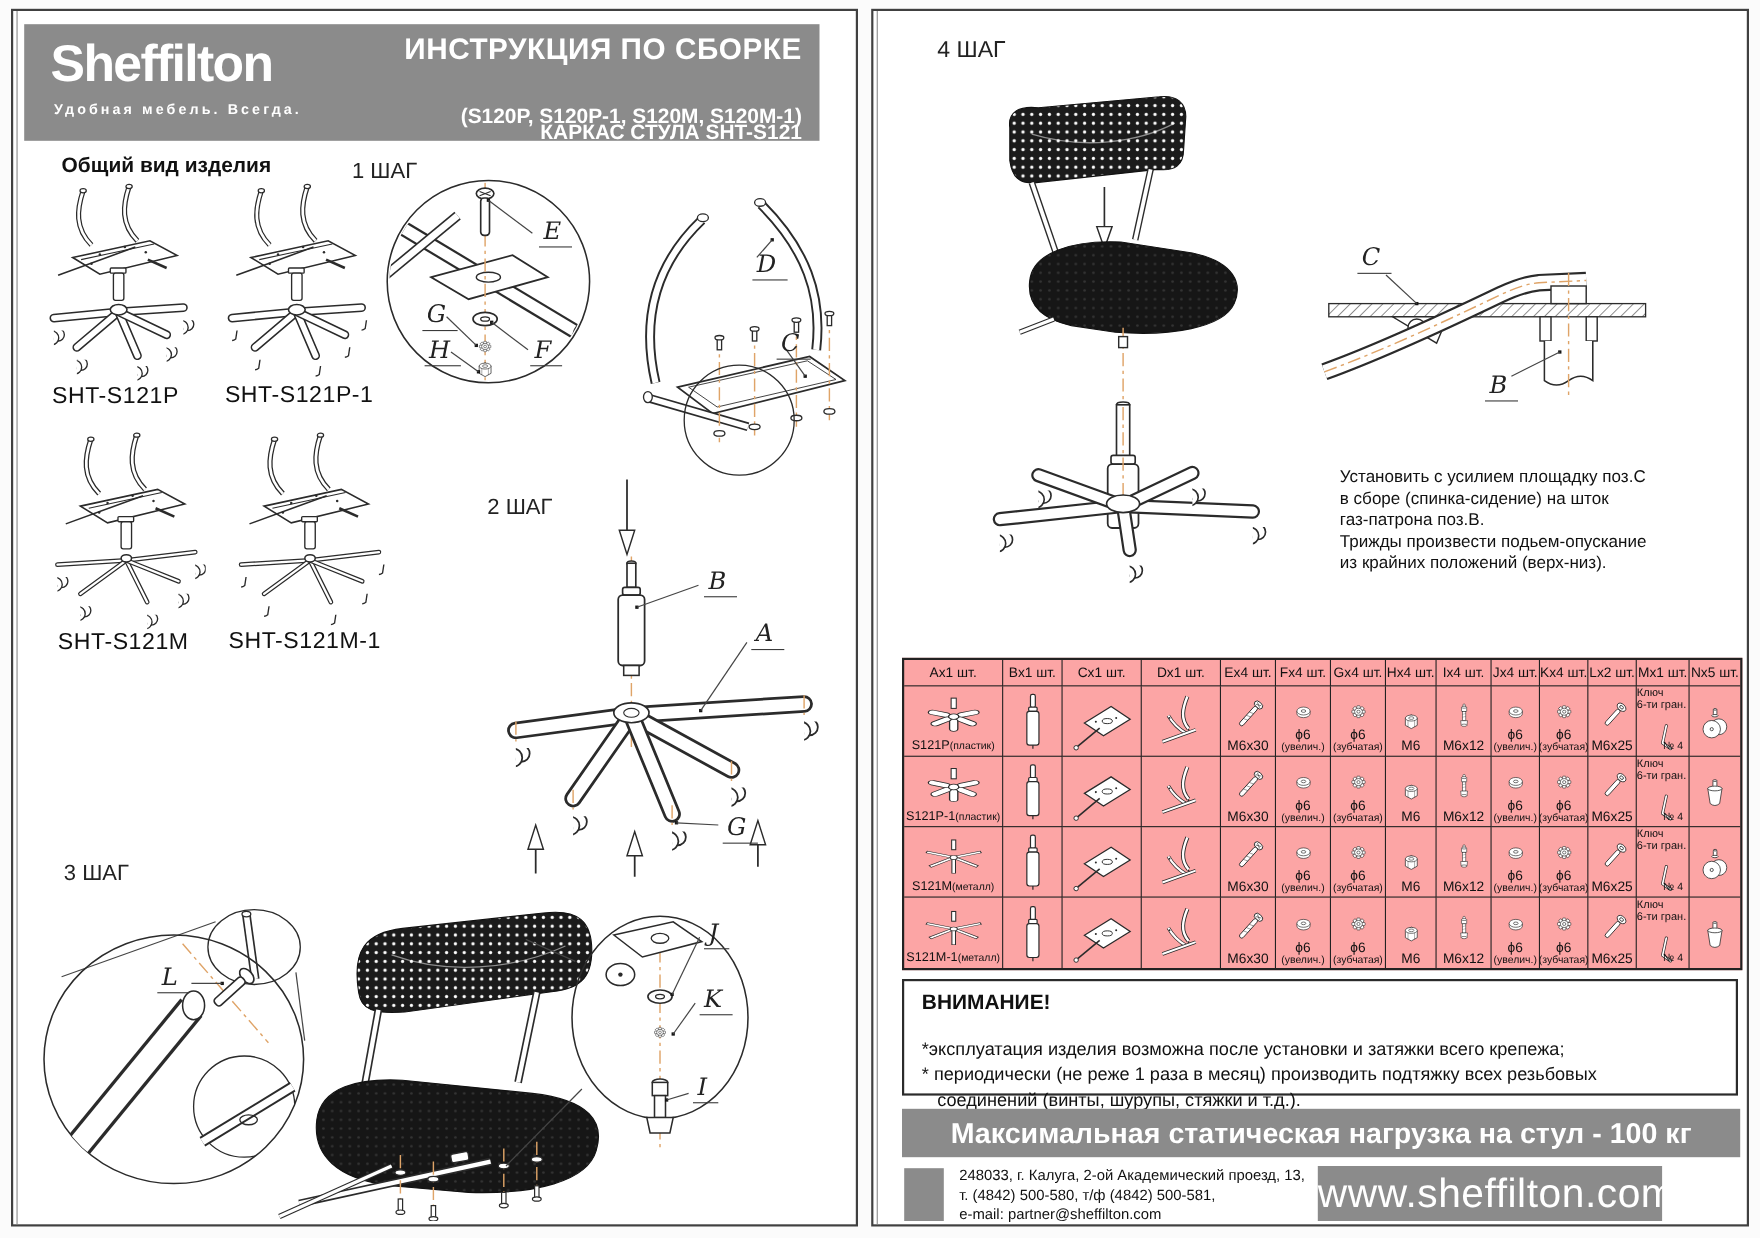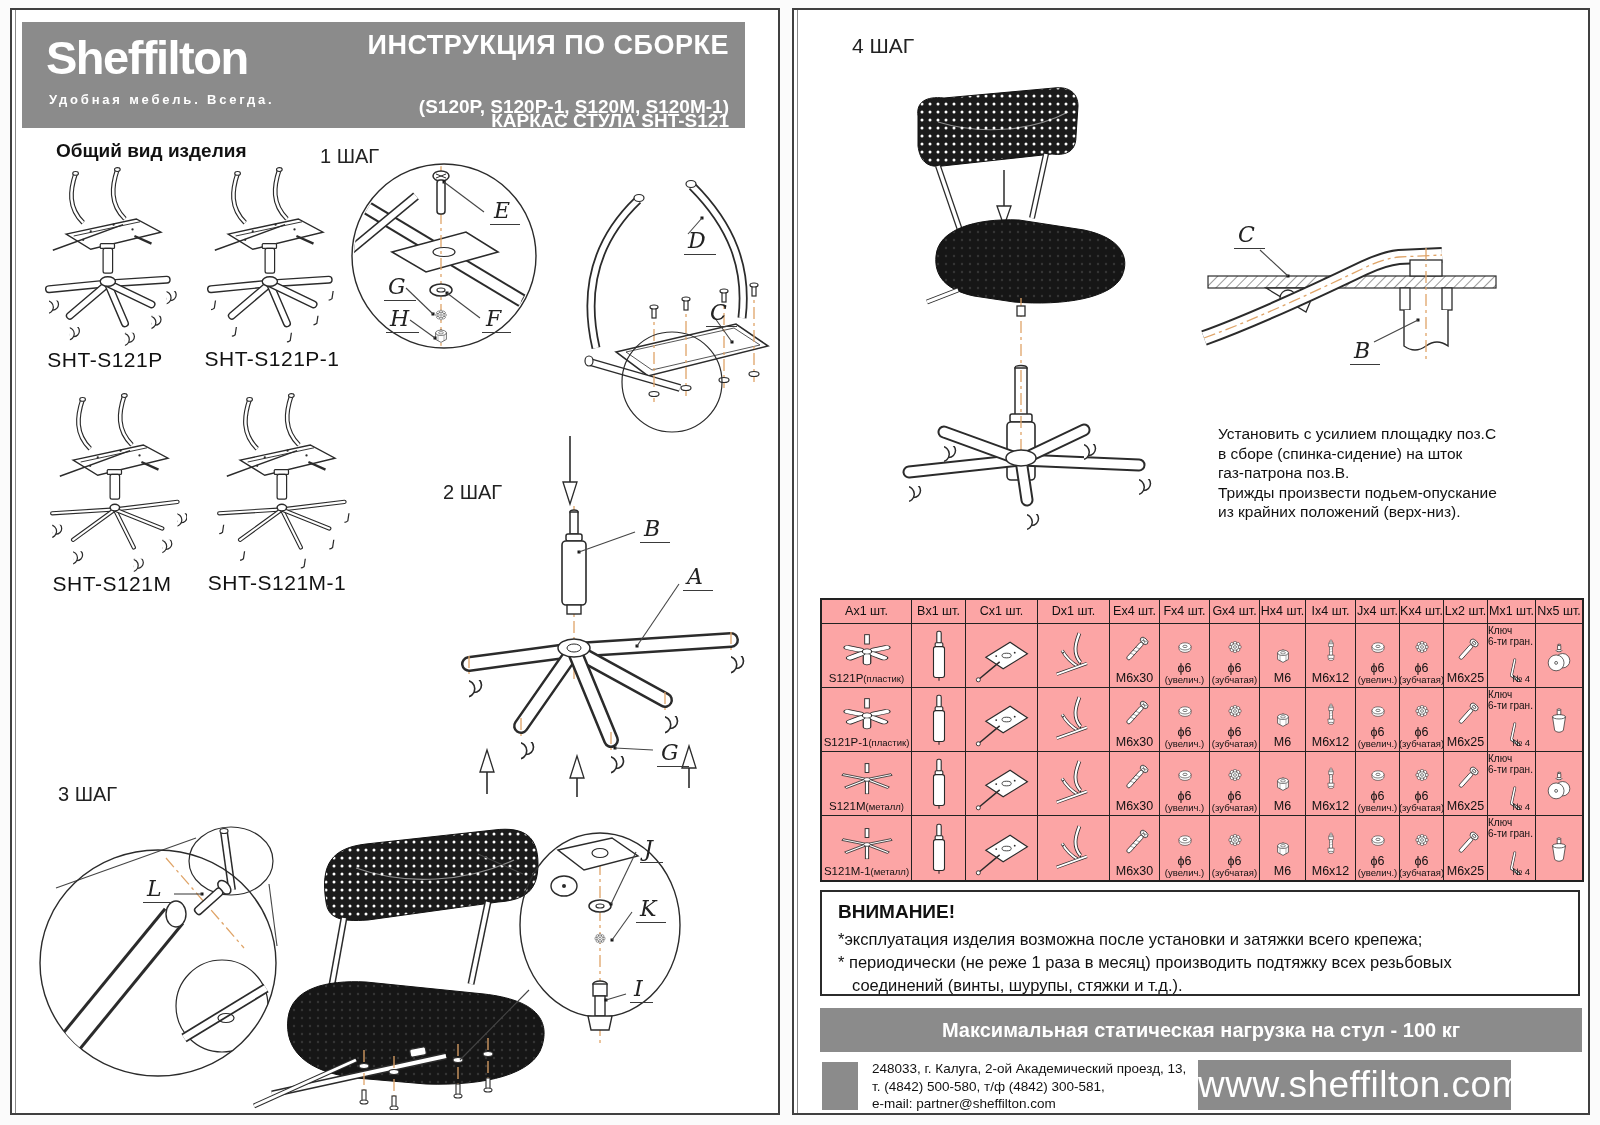--- a/index.html
+++ b/index.html
@@ -57,25 +57,25 @@
   .c8 .ico{width:26px;height:42px;}
   .c11 .ico{width:38px;height:40px;}
   .c12 .ico{width:34px;height:28px;margin-top:14px;}
   .c13 .ico{width:36px;height:50px;}
   .c1,.c2,.c3,.c13{justify-content:center;}
   .c12{justify-content:center;}
   .c12 .cnote{position:absolute;bottom:3px;right:5px;}
   
   .attn{left:26px;top:880px;width:760px;height:106px;border:2px solid #2b2b2b;
         padding:9px 16px;box-sizing:border-box;background:#fff;}
-  .attn .t{font-size:19px;font-weight:bold;margin-bottom:5px;}
+  .attn .t{font-size:19px;font-weight:bold;margin-bottom:20px;}
   .attn .l{font-size:16.5px;line-height:23px;}
   .attn .indent{margin-left:14px;}
   .loadbar{left:26px;top:998px;width:762px;height:44px;background:#8b8b8b;color:#fff;
-        font-size:20px;font-weight:bold;text-align:center;line-height:44px;}
+        font-size:26px;font-weight:bold;text-align:center;line-height:44px;}
   .fsq{left:28px;top:1052px;width:36px;height:48px;background:#8b8b8b;}
   .addr{left:78px;top:1050px;font-size:13.5px;line-height:17.5px;}
   .www{left:404px;top:1050px;width:313px;height:50px;background:#8b8b8b;color:#fff;
        font-size:37px;text-align:center;line-height:49px;letter-spacing:.5px;}
   .note4{left:424px;top:414px;width:340px;font-size:15.5px;line-height:19.5px;white-space:pre-line;}
 </style>
 </head>
 <body>
 
 <svg width="0" height="0" style="position:absolute" aria-hidden="true">
@@ -415,21 +415,21 @@
     <rect x="396.5" y="184.5" width="3" height="3" class="sq"></rect>
       <line x1="398" y1="186" x2="378" y2="158" class="ld"></line>
   </svg>
   <span class="co" style="left:478px;top:190px">E</span>
   <span class="co" style="left:372px;top:266px">G</span>
   <span class="co" style="left:374px;top:298px">H</span>
   <span class="co" style="left:470px;top:298px">F</span>
   <span class="co" style="left:672px;top:220px">D</span>
   <span class="co" style="left:694px;top:292px">C</span>
 
-  <div class="abs steptitle" style="left:431px;top:471px">2 ШАГ</div>
+  <div class="abs steptitle" style="left:431px;top:440px">2 ШАГ</div>
   <svg class="abs" style="left:415px;top:418px" width="345" height="370" viewBox="0 0 345 370">
     <line x1="143" y1="8" x2="143" y2="56" class="ln" stroke-width="1.6"></line>
     <polygon points="136,54 143,76 150,54" class="wh" stroke-width="1.3"></polygon>
     <line x1="147" y1="78" x2="147" y2="255" class="cl"></line>
     <ellipse cx="147" cy="84" rx="4" ry="2" class="wh" stroke-width="1.3"></ellipse>
     <rect x="143" y="84" width="8" height="22" class="wh" stroke-width="1.5"></rect>
     <rect x="139" y="106" width="16" height="7" rx="2" class="wh" stroke-width="1.5"></rect>
     <rect x="135" y="113" width="24" height="64" rx="4" class="wh" stroke-width="1.6"></rect>
     <rect x="140" y="177" width="14" height="9" class="wh" stroke-width="1.4"></rect>
 
@@ -1028,17 +1028,17 @@
     <div class="l">*эксплуатация изделия возможна после установки и затяжки всего крепежа;</div>
     <div class="l">* периодически (не реже 1 раза в месяц) производить подтяжку всех резьбовых</div>
     <div class="l indent">соединений (винты, шурупы, стяжки и т.д.).</div>
   </div>
 
   <div class="abs loadbar">Максимальная статическая нагрузка на стул - 100 кг</div>
 
   <div class="abs fsq"></div>
   <div class="abs addr">
     <div>248033, г. Калуга, 2-ой Академический проезд, 13,</div>
-    <div>т. (4842) 500-580, т/ф (4842) 300-581,</div>
+    <div>т. (4842) 500-580, т/ф (4842) 500-581,</div>
     <div>e-mail: partner@sheffilton.com</div>
   </div>
   <div class="abs www">www.sheffilton.com</div>
 </div>
 
 </body></html>

